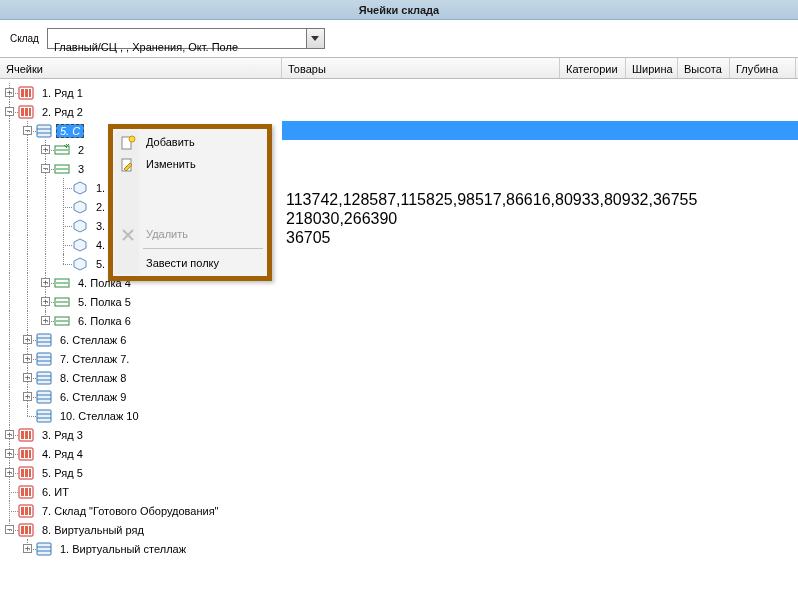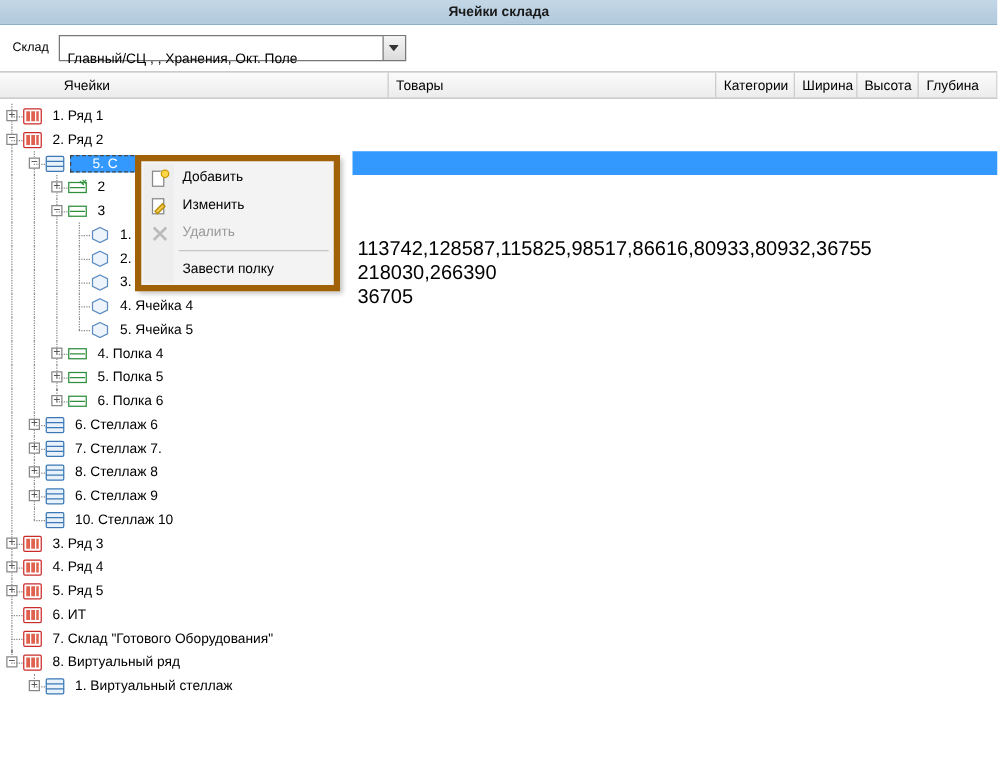--- a/index.html
+++ b/index.html
@@ -64,21 +64,21 @@
     align-items: center;
   }
   .grid-head .col {
     height: 100%;
     line-height: 22px;
     border-right: 1px solid #ccc;
     padding: 0 6px;
     white-space: nowrap;
     overflow: hidden;
   }
-  .c-cell   { width: 282px; margin-left: 45px; }
+  .c-cell   { width: 282px; }
   .c-goods  { width: 278px; }
   .c-cat    { width: 66px; }
   .c-w      { width: 52px; }
   .c-h      { width: 52px; }
   .c-d      { width: 66px; border-right:none; }
 
   .tree {
     position: relative;
     padding: 4px 0 0 0;
     overflow: visible;
@@ -151,21 +151,21 @@
   .icon {
     width: 16px;
     height: 14px;
     flex: 0 0 16px;
     margin-right: 4px;
   }
   .label {
     padding: 1px 4px;
     white-space: nowrap;
   }
-  .label.dashed { border:1px dashed #444; padding:0 17px; }
+  .label.dashed { border:1px dashed #444; padding:0 3px;font-style:italic; }
   .goods {
     position:absolute;
     left:286px;
     top:12px;
     font-size:16px;
     line-height:19px;
     white-space:nowrap;
   }
 
   
@@ -196,21 +196,21 @@
     display: flex;
     align-items: center;
     padding-left: 30px;
     border: 1px solid transparent;
     border-radius: 2px;
   }
   .ctx-item.hover {
     background: linear-gradient(#e6f0fb,#cfe4f8);
     border-color: #7da2ce;
   }
-  .ctx-item.disabled { color:#999; }
+  .ctx-item.disabled { color:#999;margin-top:48px; }
   .ctx-sep {
     height:1px;
     margin:3px 2px 3px 28px;
     background:#c5c5c5;
   }
   .ctx-icon {
     position:absolute;
     left:4px;
     top:3px;
     width:16px;

